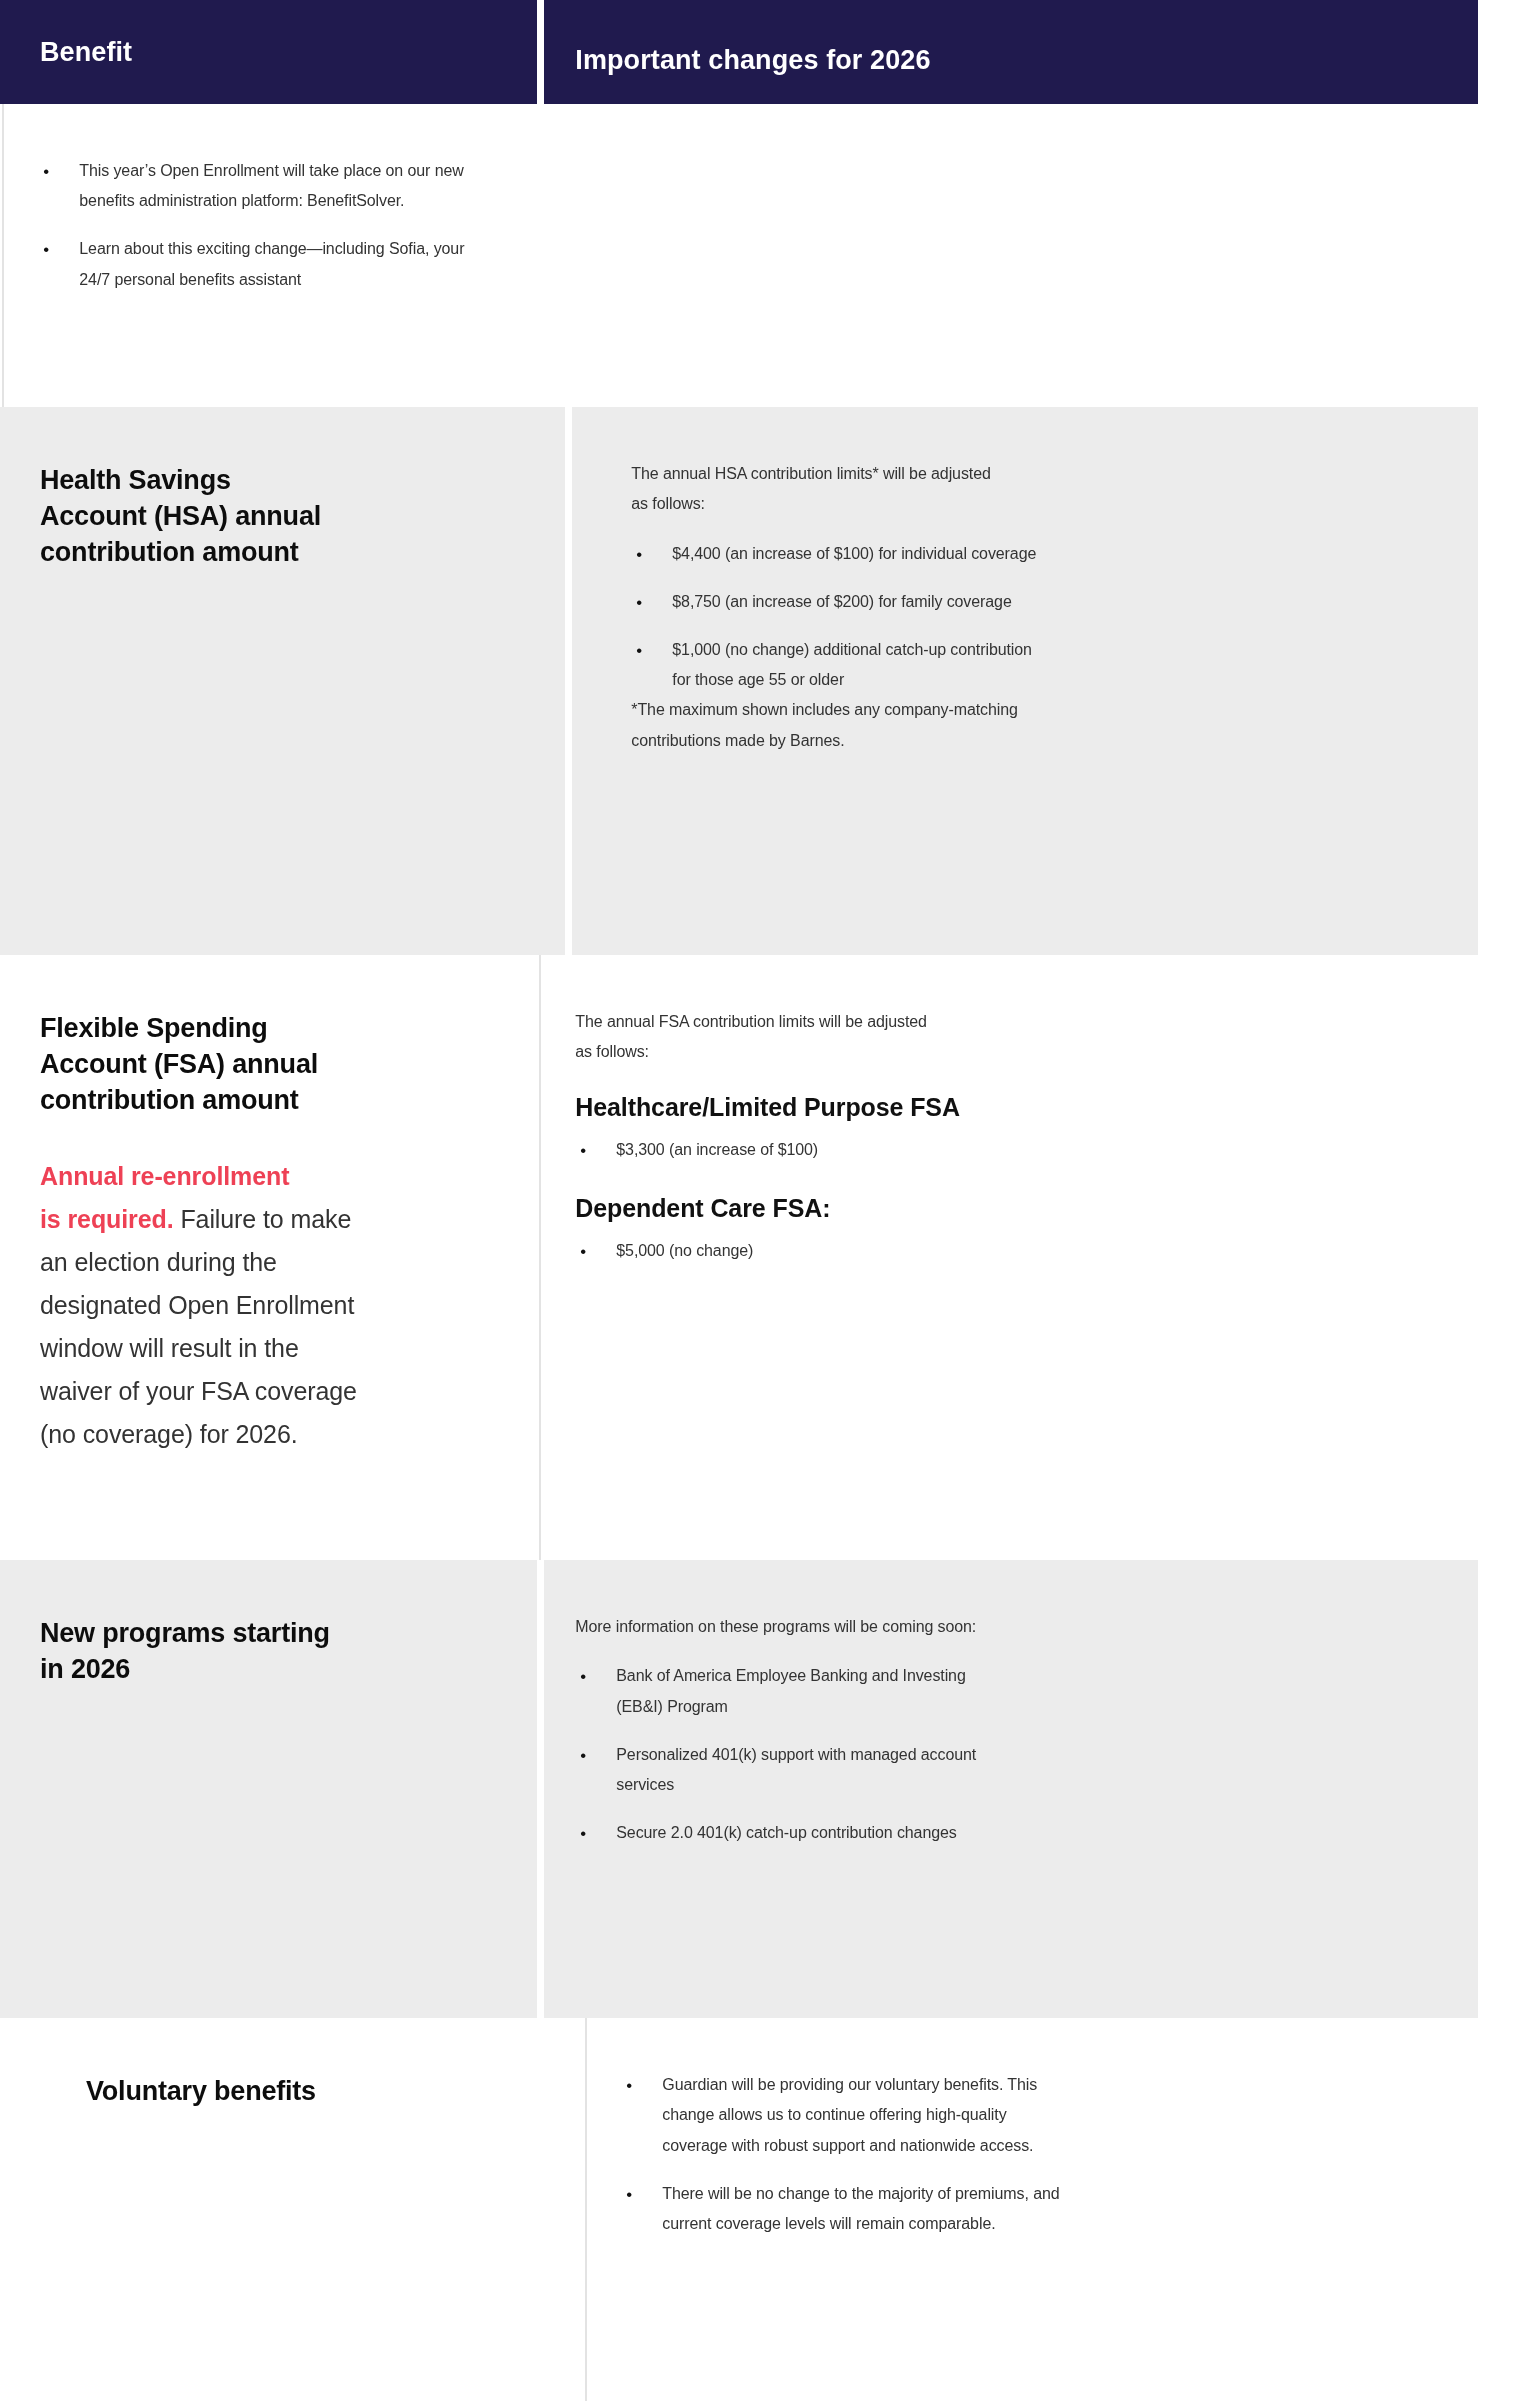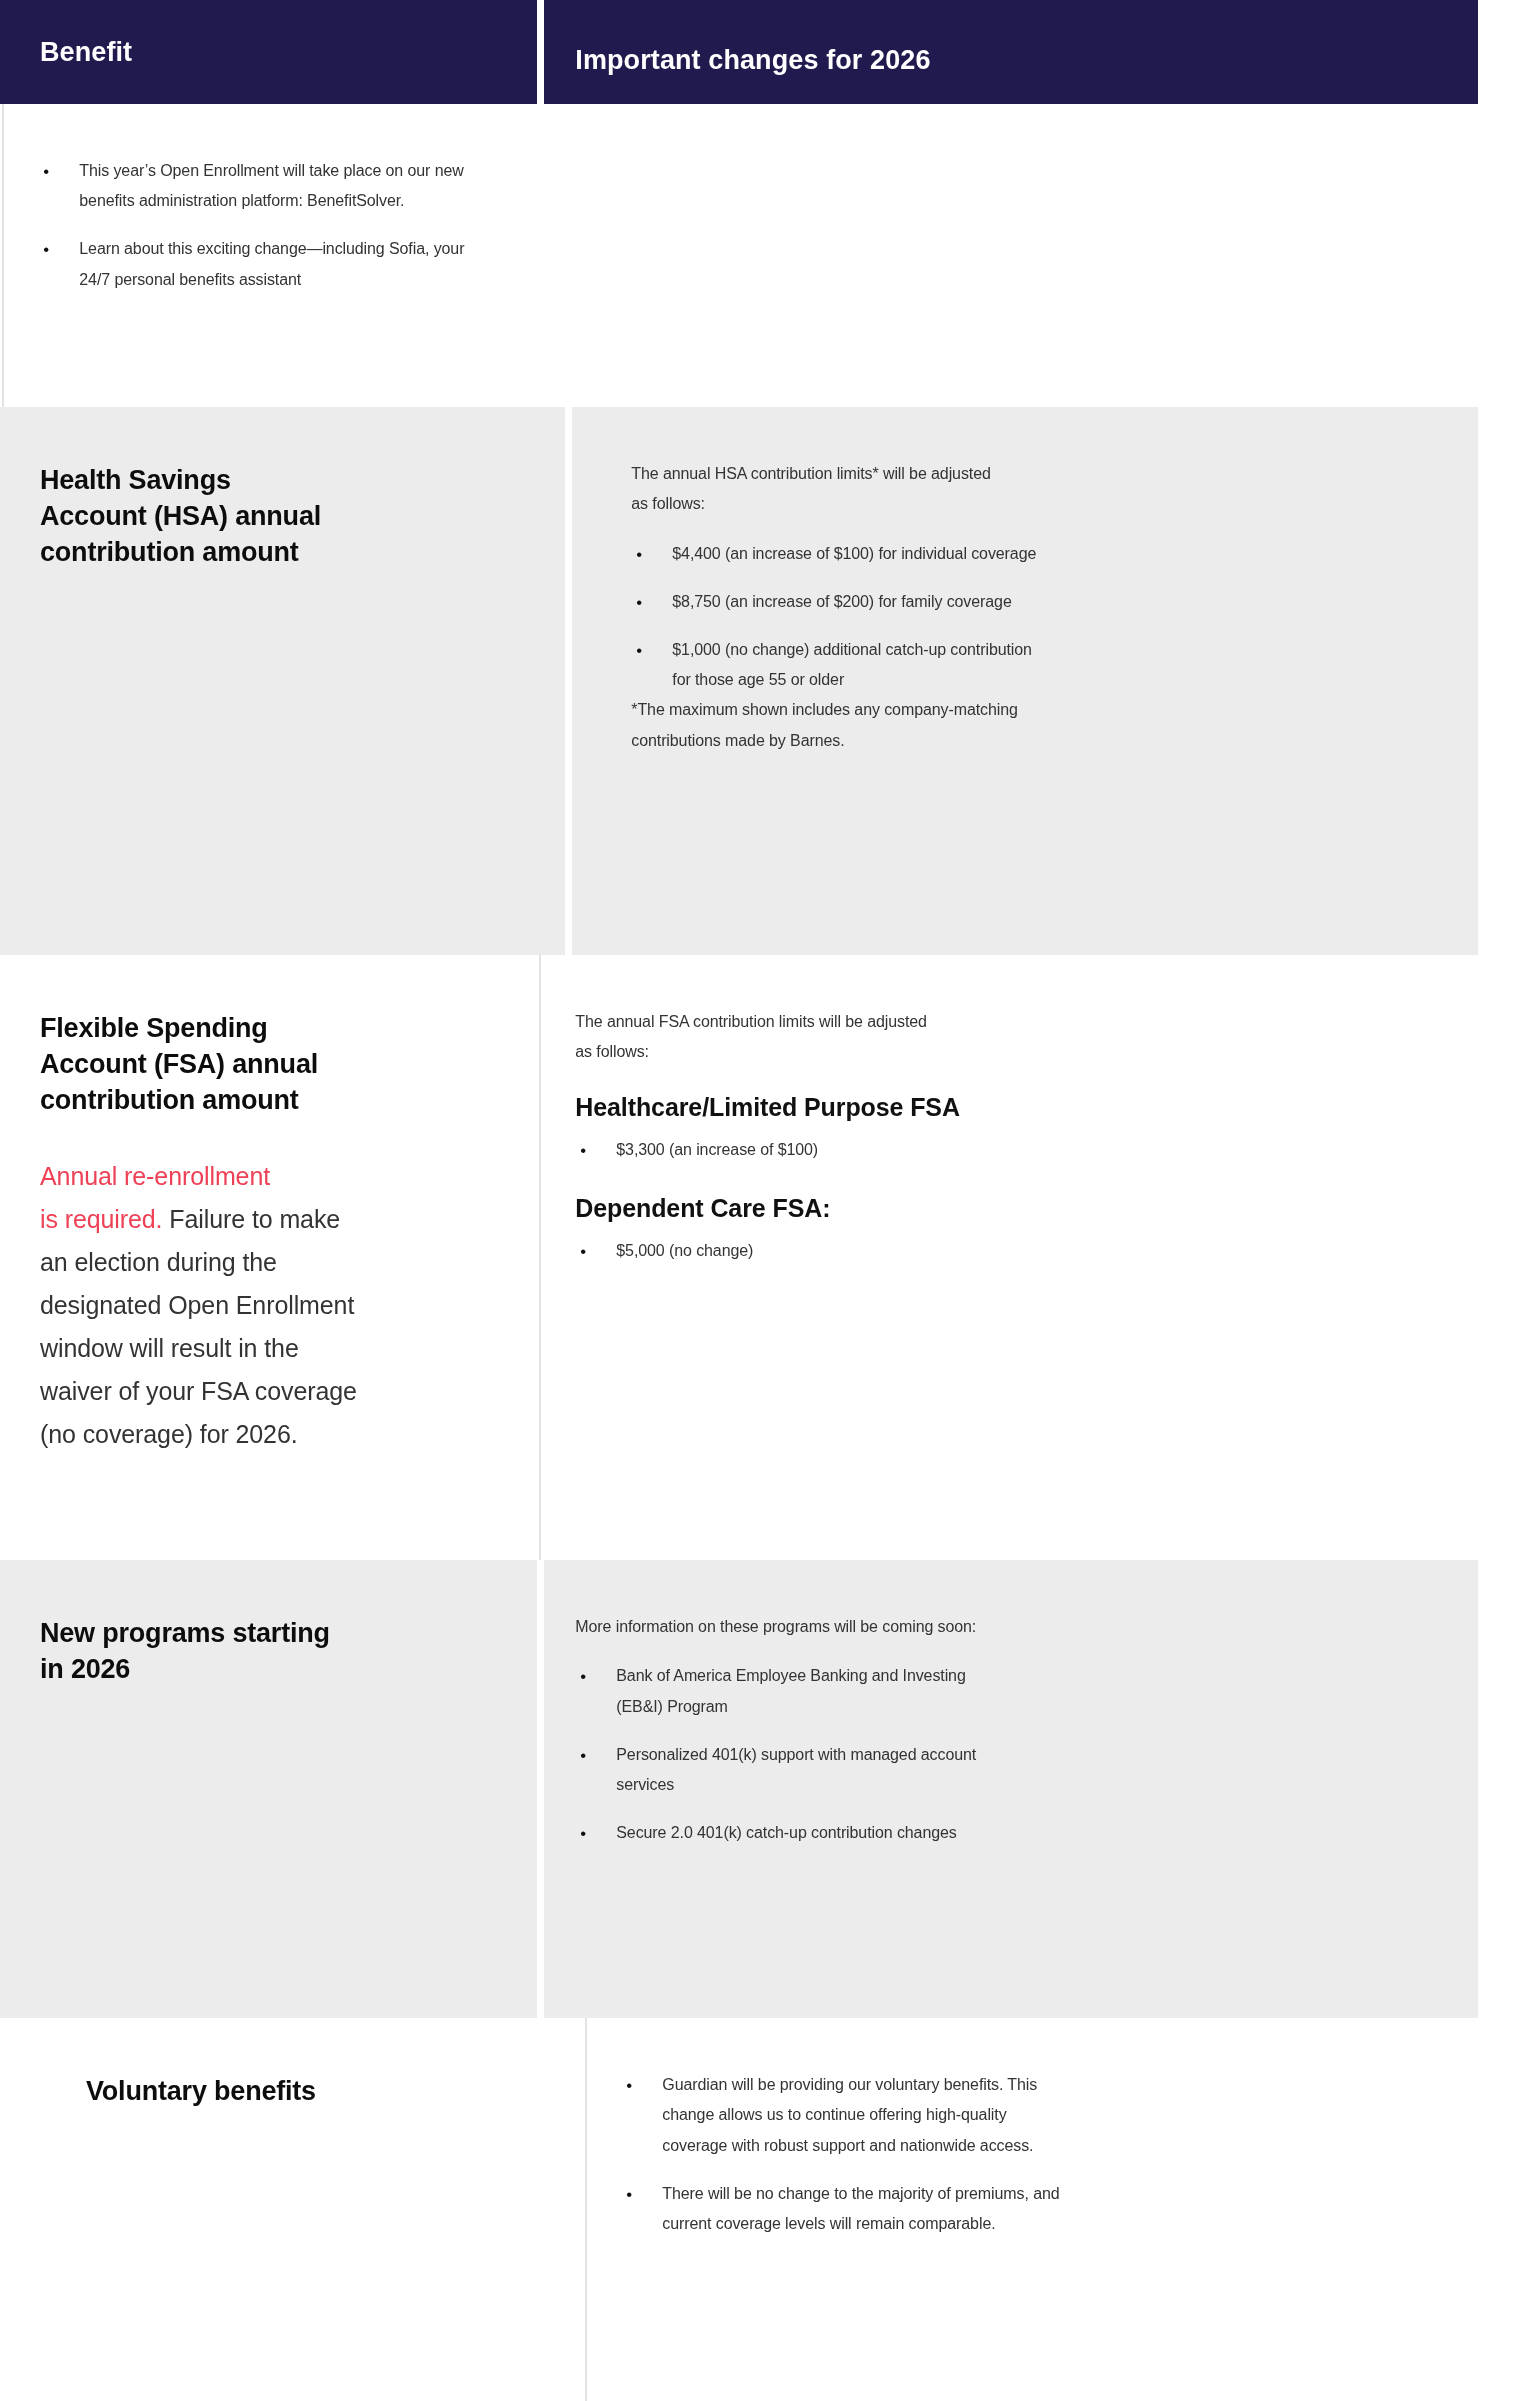--- a/index.html
+++ b/index.html
@@ -119,21 +119,21 @@
   .re-enrollment-note {
     margin: 36px 0 0 0;
     font-size: 25px;
     line-height: 1.72;
     color: #333333;
     letter-spacing: -0.1px;
     white-space: pre-line;
   }
   .note-red {
     color: #ee4155;
-    font-weight: normal;
+    font-weight: bold;
   }
 </style>
 </head>
 <body>
 
 <div class="page">
 
   <div class="row header-row">
     <div class="cell-left th">
       <span>Benefit</span>

